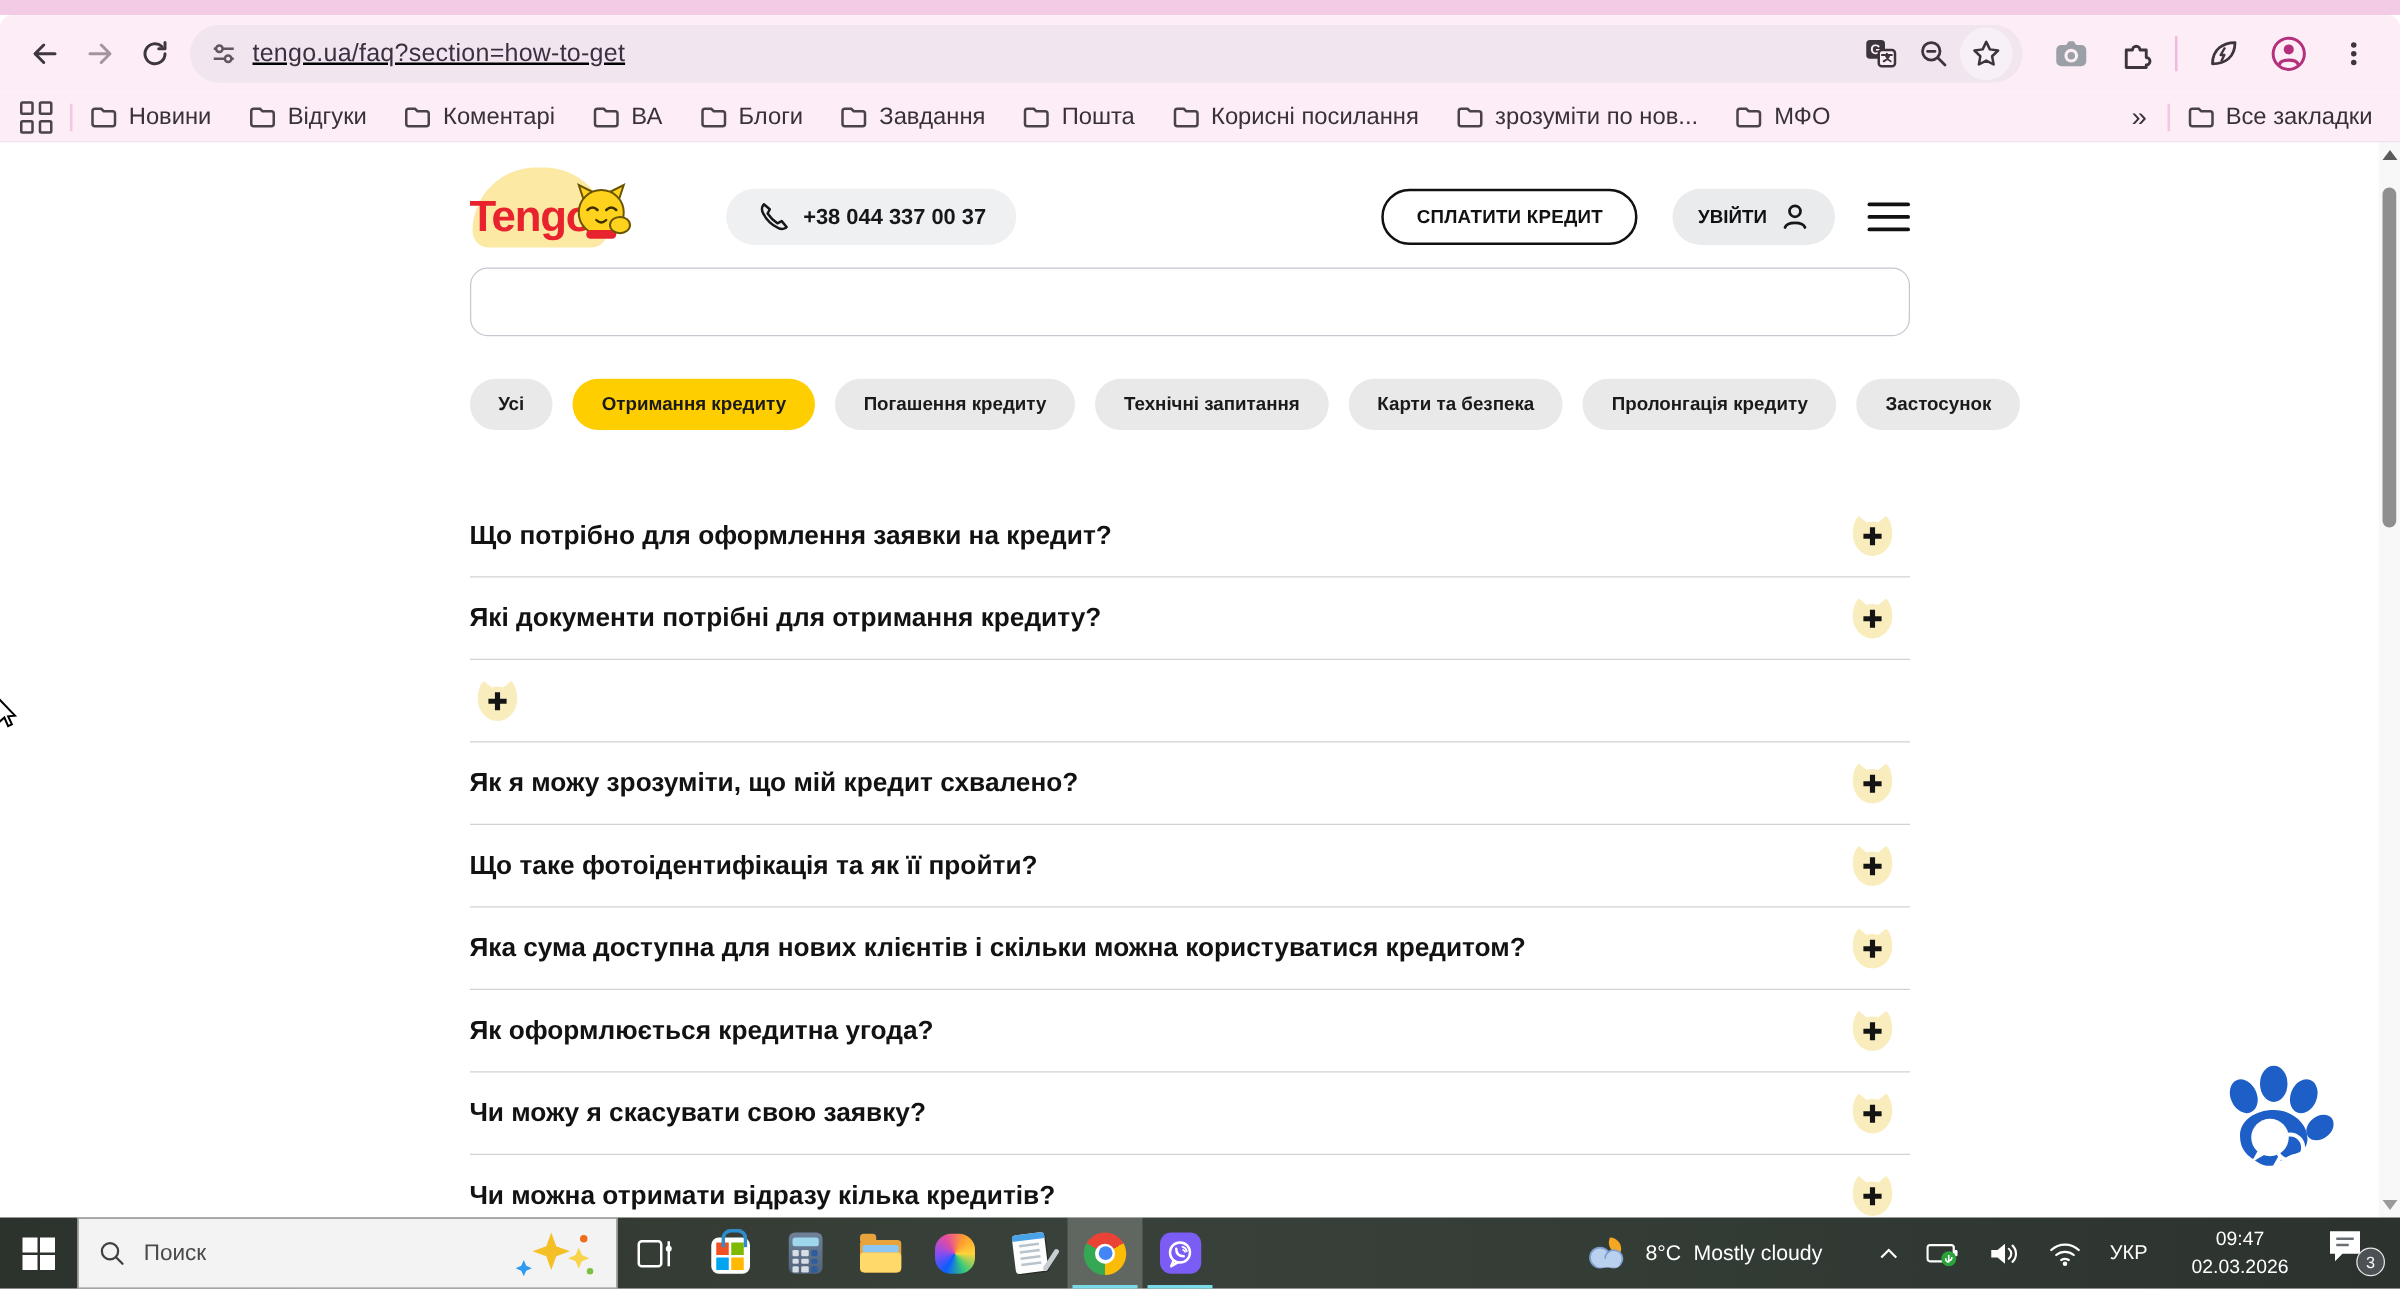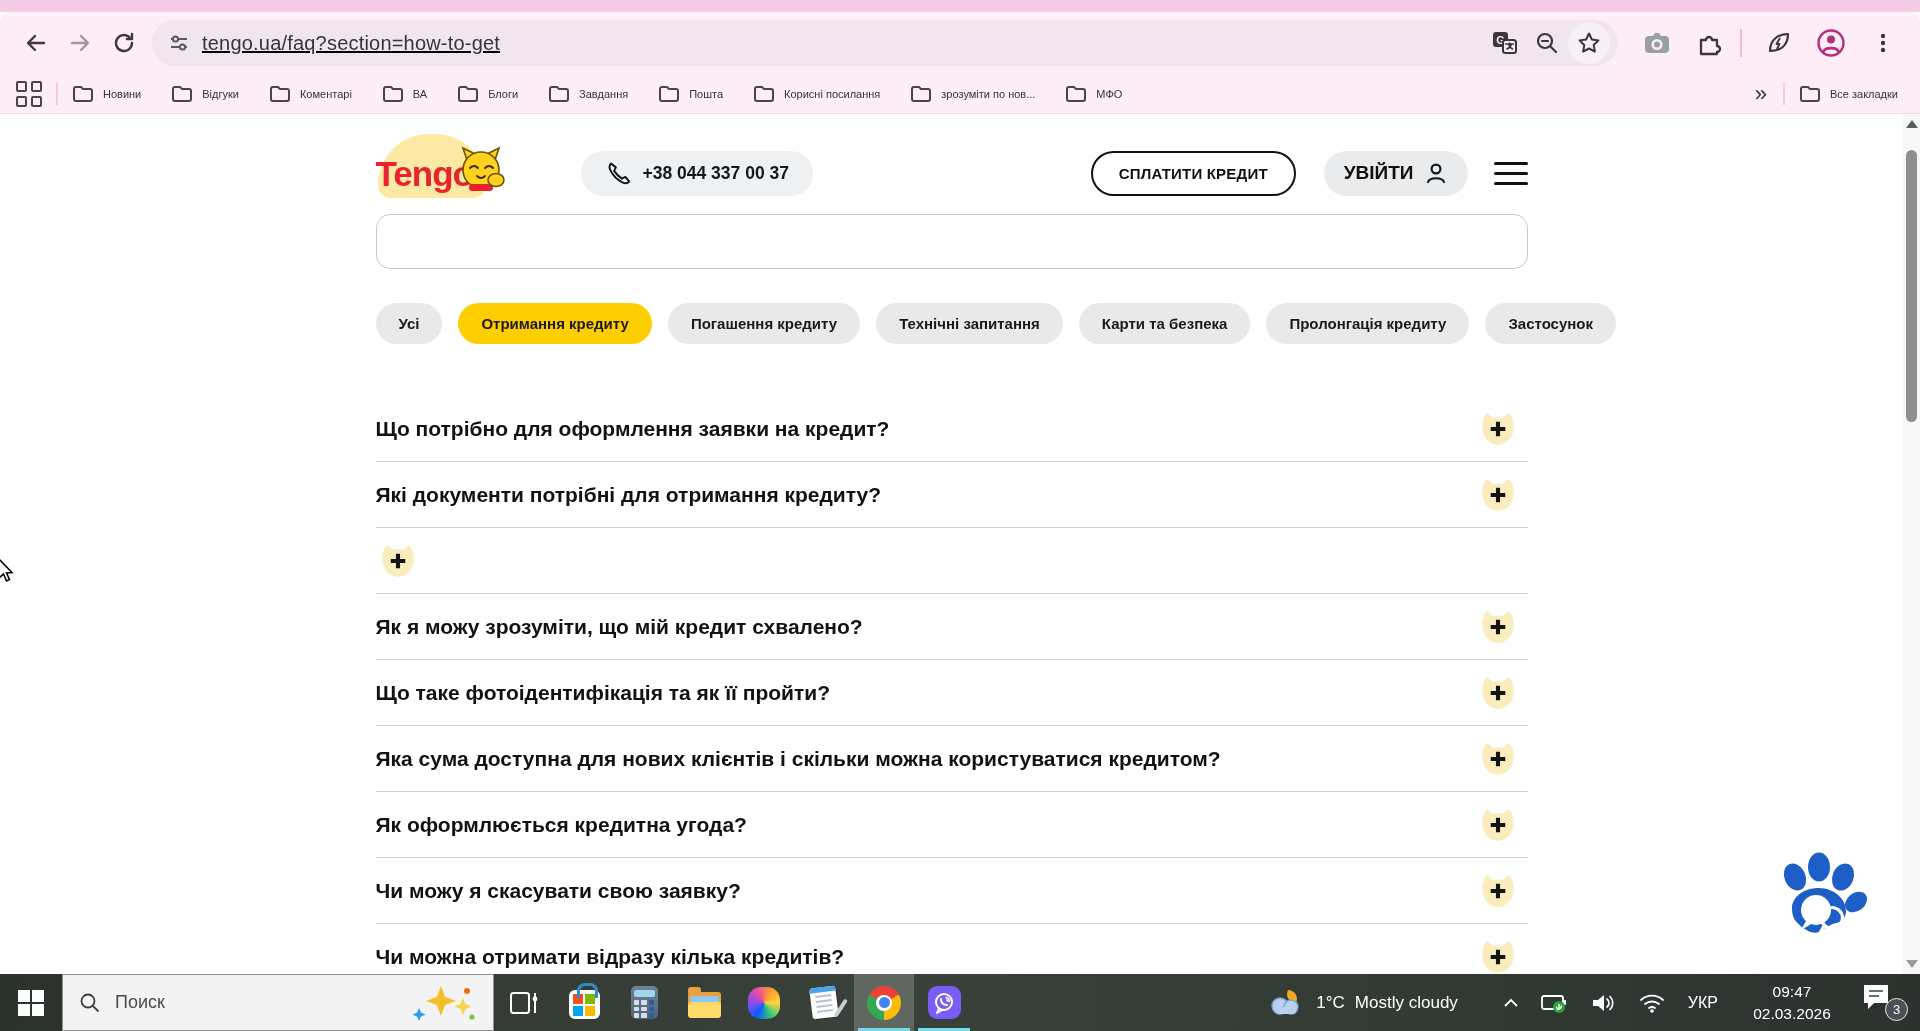--- a/index.html
+++ b/index.html
@@ -20,40 +20,40 @@
   .tb-ic { width:46px; height:46px; display:flex; align-items:center; justify-content:center; border-radius:50%; flex:0 0 auto; margin-left:6px; }
   .tb-sep { width:2px; height:28px; background:#f0b9dd; margin:0 8px; flex:0 0 auto; }
 
   .bookmarks { position:absolute; left:0; top:74px; width:1920px; height:40px; background:#fcedf6;
                display:flex; align-items:center; padding:0 16px; border-bottom:1px solid #efdcea; }
   .bm-apps { width:26px; height:26px; display:grid; grid-template-columns:11px 11px; grid-template-rows:11px 11px; gap:4px; margin-right:14px; }
   .bm-apps span { border:2.5px solid #4a434a; border-radius:2px; }
   .bm-sep { width:2px; height:22px; background:#f2c9e4; margin-right:14px; }
   .bm-item { display:flex; align-items:center; gap:9px; margin-right:30px; cursor:default; }
   .bm-item svg { flex:0 0 auto; }
-  .bm-label { font-size:11px; color:#38313a; white-space:nowrap; }
+  .bm-label { font-size:19px; color:#38313a; white-space:nowrap; }
   .bm-spacer { flex:1; }
   .bm-chevron { font-size:22px; color:#38313a; margin-right:16px; }
 
   
   .page { position:absolute; left:0; top:114px; width:1903px; height:860px; background:#fff; overflow:hidden; }
   .content { width:1152px; margin:0 auto; position:relative; }
 
   .site-header { display:flex; align-items:center; margin-top:33px; height:52px; }
   .logo { position:relative; width:125px; height:54px; flex:0 0 auto; }
   .logo-blob { position:absolute; left:2px; bottom:2px; width:108px; height:64px; background:#fce9a4; border-radius:54px 54px 14px 14px; }
   .logo-text { position:absolute; left:0; bottom:6px; font-size:35px; font-weight:bold; color:#e8232e; letter-spacing:-1px; }
   .logo-cat { position:absolute; right:-6px; bottom:4px; }
   .phone-pill { margin-left:80px; height:45px; background:#eef0f2; border-radius:23px; display:flex; align-items:center; gap:12px; padding:0 24px; }
   .phone-num { font-size:17.5px; font-weight:bold; color:#15181b; }
   .hdr-spacer { flex:1; }
   .btn-pay { height:45px; border:2px solid #111; border-radius:23px; background:#fff; padding:0 26px;
              font-size:15px; font-weight:bold; color:#111; display:flex; align-items:center; letter-spacing:.2px; }
   .btn-login { height:45px; margin-left:28px; background:#e9ebed; border-radius:23px; padding:0 20px;
-               display:flex; align-items:center; gap:10px; font-size:19px; font-weight:bold; color:#111; }
+               display:flex; align-items:center; gap:10px; font-size:15px; font-weight:bold; color:#111; }
   .burger { margin-left:26px; width:34px; display:flex; flex-direction:column; gap:7px; }
   .burger span { height:3px; background:#111; border-radius:2px; }
 
   .faq-search { margin-top:15px; width:1152px; height:55px; border:1.5px solid #c3c9cf; border-radius:14px; background:#fff;
                 font-size:18px; padding:0 18px; outline:none; display:block; }
 
   .chips { margin-top:34px; display:flex; gap:16px;justify-content:space-between; }
   .chip { height:41px; border-radius:21px; background:#e9e9e9; display:flex; align-items:center; padding:0 23px;
           font-size:15px; font-weight:bold; color:#1a1a1a; white-space:nowrap; }
   .chip.active { background:#ffce00; }
@@ -532,21 +532,21 @@
   </div>
 
   <div class="tb-right">
     <div class="tb-weather">
       <svg width="40" height="34" viewBox="0 0 40 34">
         <path d="M22 4 a9 9 0 0 1 8 13 a9 9 0 0 1-8-13z" fill="#f5a623"></path>
         <circle cx="14" cy="20" r="8" fill="#b9d0ee" stroke="#7e9fd0" stroke-width="1.4"></circle>
         <circle cx="25" cy="21" r="7" fill="#b9d0ee" stroke="#7e9fd0" stroke-width="1.4"></circle>
         <rect x="10" y="21" width="20" height="7" rx="3.5" fill="#b9d0ee"></rect>
       </svg>
-      <span class="tb-temp">1°C</span>
+      <span class="tb-temp">8°C</span>
       <span class="tb-cond">Mostly cloudy</span>
     </div>
 
     <div class="tray-ic">
       <svg width="16" height="10" viewBox="0 0 16 10">
           <path d="M2 8 L8 2 L14 8" fill="none" stroke="#fff" stroke-width="1.8"></path>
         </svg>
     </div>
     <div class="tray-ic">
       <svg width="28" height="22" viewBox="0 0 28 22">

